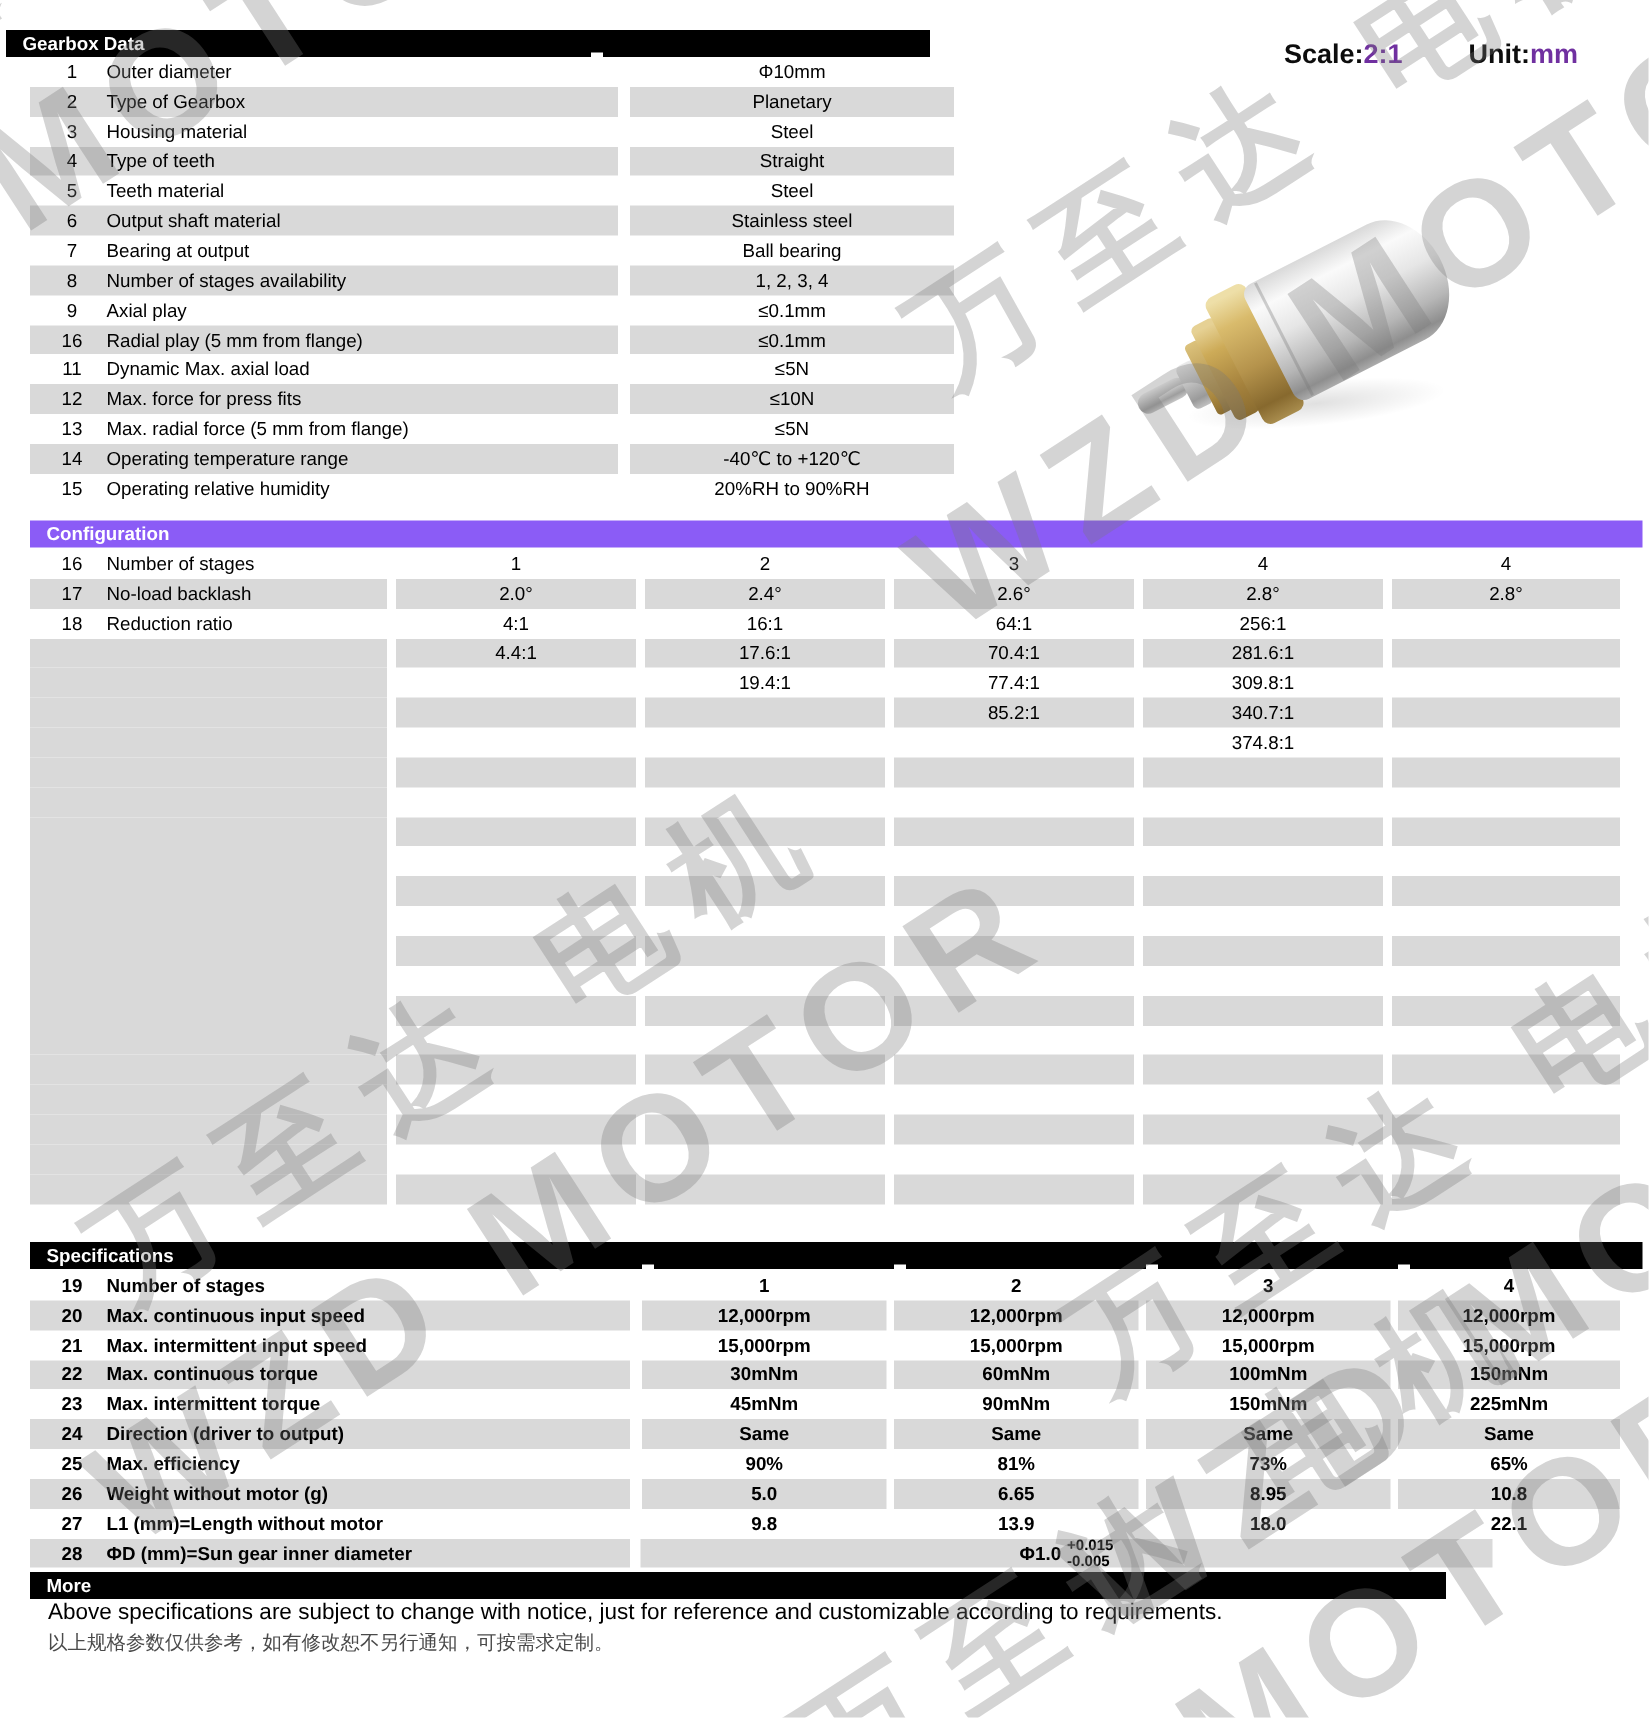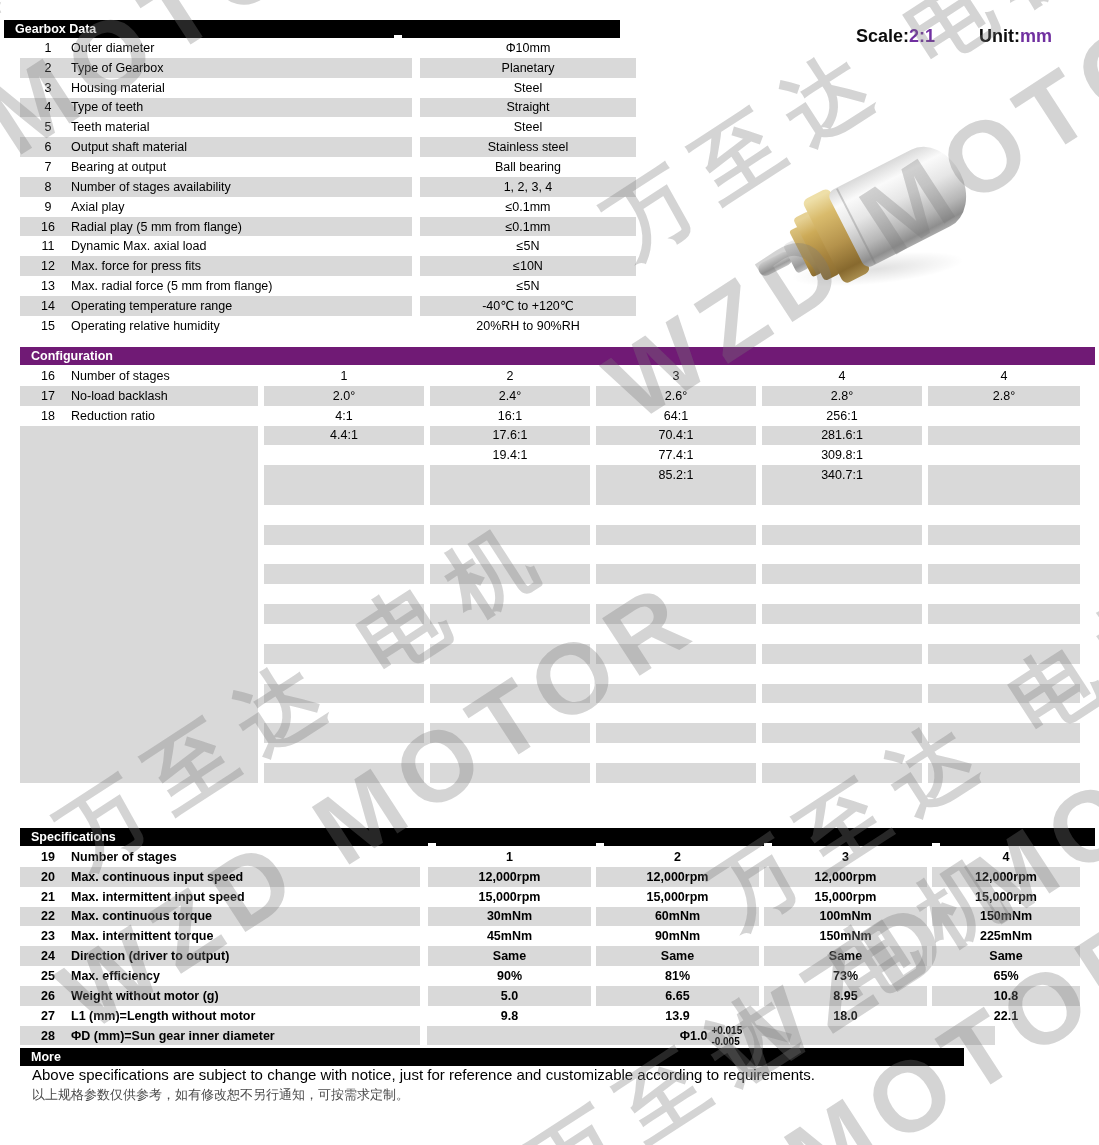--- a/index.html
+++ b/index.html
@@ -3,21 +3,21 @@
 <meta charset="utf-8">
 <style>
   html,body{margin:0;padding:0;}
   body{font-family:"Liberation Sans","DejaVu Sans",sans-serif;background:#ffffff;}
   #page{position:relative;width:1099px;height:1145px;background:#fff;overflow:hidden;}
 
   
   .bar{position:absolute;background:#000;color:#fff;font-weight:bold;font-size:12.5px;
        line-height:18px;height:18px;padding-left:11px;box-sizing:border-box;z-index:2;}
   #gearbox-bar{left:4px;top:20px;width:616px;}
-  #config-bar{left:20px;top:347px;width:1075px;background:#701a75;}
+  #config-bar{left:20px;top:347px;width:1075px;background:#8b5cf6;}
   #specs-bar{left:20px;top:828px;width:1075px;}
   #more-bar{left:20px;top:1048px;width:944px;}
   .notch{position:absolute;bottom:0;width:8px;height:3px;background:#fff;}
 
   
   .tbl{position:absolute;z-index:2;}
   .row{position:relative;height:19.85px;font-size:12.5px;color:#000;}
   .cell{position:absolute;top:0;height:100%;display:flex;align-items:center;box-sizing:border-box;}
   .cell.fill{background:#D9D9D9;}
   .no{width:30px;text-align:center;flex:none;margin-left:13px;}
@@ -394,20 +394,38 @@
         </div>
         <div class="cell cc3 fill">
           <div class="vtxt">340.7:1</div>
         </div>
         <div class="cell cc4 fill">
           <div class="vtxt"></div>
         </div>
       </div>
       <div class="row">
         <div class="cell c-lab fill"></div>
+        <div class="cell cc0">
+          <div class="vtxt"></div>
+        </div>
+        <div class="cell cc1">
+          <div class="vtxt"></div>
+        </div>
+        <div class="cell cc2">
+          <div class="vtxt"></div>
+        </div>
+        <div class="cell cc3">
+          <div class="vtxt">374.8:1</div>
+        </div>
+        <div class="cell cc4">
+          <div class="vtxt"></div>
+        </div>
+      </div>
+      <div class="row">
+        <div class="cell c-lab fill"></div>
         <div class="cell cc0 fill">
           <div class="vtxt"></div>
         </div>
         <div class="cell cc1 fill">
           <div class="vtxt"></div>
         </div>
         <div class="cell cc2 fill">
           <div class="vtxt"></div>
         </div>
         <div class="cell cc3 fill">

